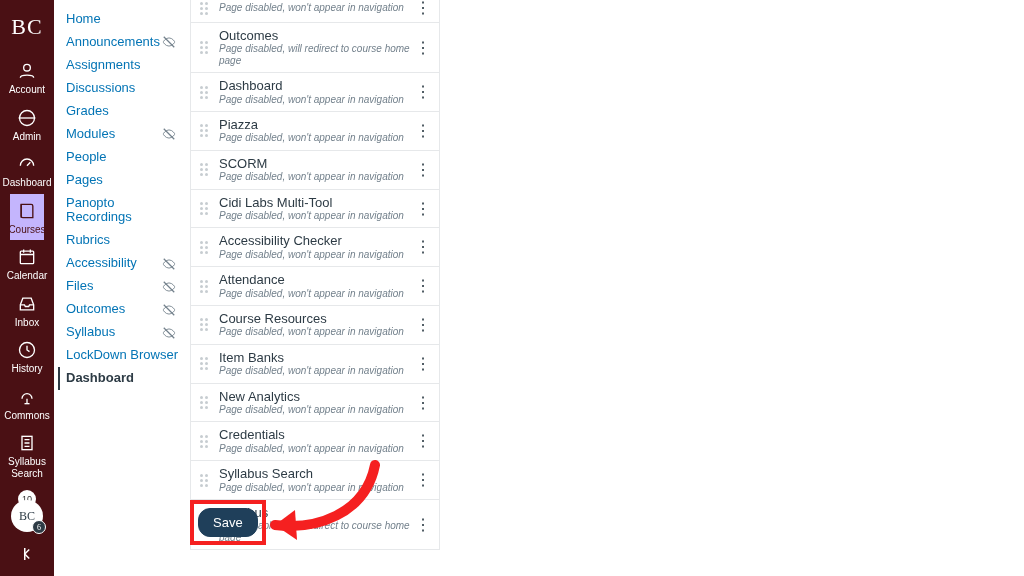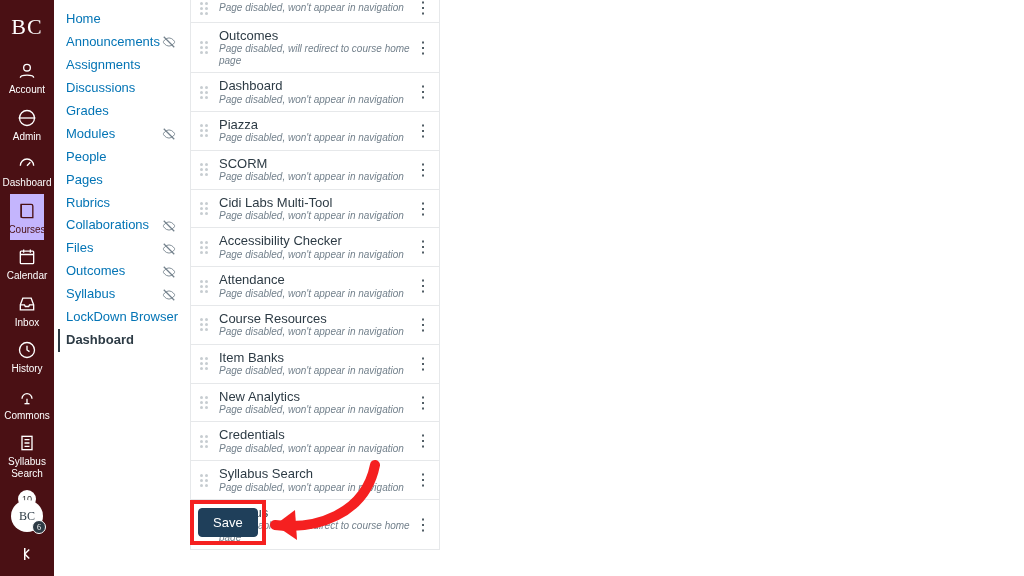--- a/index.html
+++ b/index.html
@@ -46,21 +46,21 @@
   .card-text { flex:1; min-width:0; }
   .card-title { font-size:13px; color:#2d3b45; line-height:1.1; }
   .card-sub   { font-size:10px; color:#73818c; font-style:italic; line-height:1.15; }
   .card-menu  { width:16px; color:#2d3b45; cursor:pointer; text-align:center; font-size:16px; line-height:1;}
 
   
   .save-wrap { position:absolute; left:190px; top:500px; }
   .save-highlight { border:4px solid #f52020; padding:4px; display:inline-block; }
   .save-btn {
     background:#1f3f5a; color:#fff; border:1px solid #1f3f5a;
-    font-size:13px; padding:6px 14px; cursor:pointer; border-radius:4px;
+    font-size:13px; padding:6px 14px; cursor:pointer; border-radius:12px;
   }
   .arrow {
     position:absolute; left:255px; top:455px; width:130px; height:100px; pointer-events:none;
   }
 </style>
 </head>
 <body>
 
 <nav class="gnav">
   <div class="gnav-logo">BC</div>
@@ -176,22 +176,23 @@
         </svg></span></a>
     <a href="#"><span>Assignments</span></a>
     <a href="#"><span>Discussions</span></a>
     <a href="#"><span>Grades</span></a>
     <a href="#"><span>Modules</span><span class="hidden-eye"><svg viewBox="0 0 24 24">
           <path d="M3 3l18 18" stroke="#73818c" stroke-width="2"></path>
           <path d="M2 12s3.5-7 10-7 10 7 10 7-3.5 7-10 7S2 12 2 12z" stroke="#73818c" stroke-width="1.5" fill="none"></path>
         </svg></span></a>
     <a href="#"><span>People</span></a>
     <a href="#"><span>Pages</span></a>
+    <a href="#"><span>Panopto Recordings</span></a>
     <a href="#"><span>Rubrics</span></a>
-    <a href="#"><span>Collaborations</span><span class="hidden-eye"><svg viewBox="0 0 24 24">
+    <a href="#"><span>Accessibility</span><span class="hidden-eye"><svg viewBox="0 0 24 24">
           <path d="M3 3l18 18" stroke="#73818c" stroke-width="2"></path>
           <path d="M2 12s3.5-7 10-7 10 7 10 7-3.5 7-10 7S2 12 2 12z" stroke="#73818c" stroke-width="1.5" fill="none"></path>
         </svg></span></a>
     <a href="#"><span>Files</span><span class="hidden-eye"><svg viewBox="0 0 24 24">
           <path d="M3 3l18 18" stroke="#73818c" stroke-width="2"></path>
           <path d="M2 12s3.5-7 10-7 10 7 10 7-3.5 7-10 7S2 12 2 12z" stroke="#73818c" stroke-width="1.5" fill="none"></path>
         </svg></span></a>
     <a href="#"><span>Outcomes</span><span class="hidden-eye"><svg viewBox="0 0 24 24">
           <path d="M3 3l18 18" stroke="#73818c" stroke-width="2"></path>
           <path d="M2 12s3.5-7 10-7 10 7 10 7-3.5 7-10 7S2 12 2 12z" stroke="#73818c" stroke-width="1.5" fill="none"></path>

